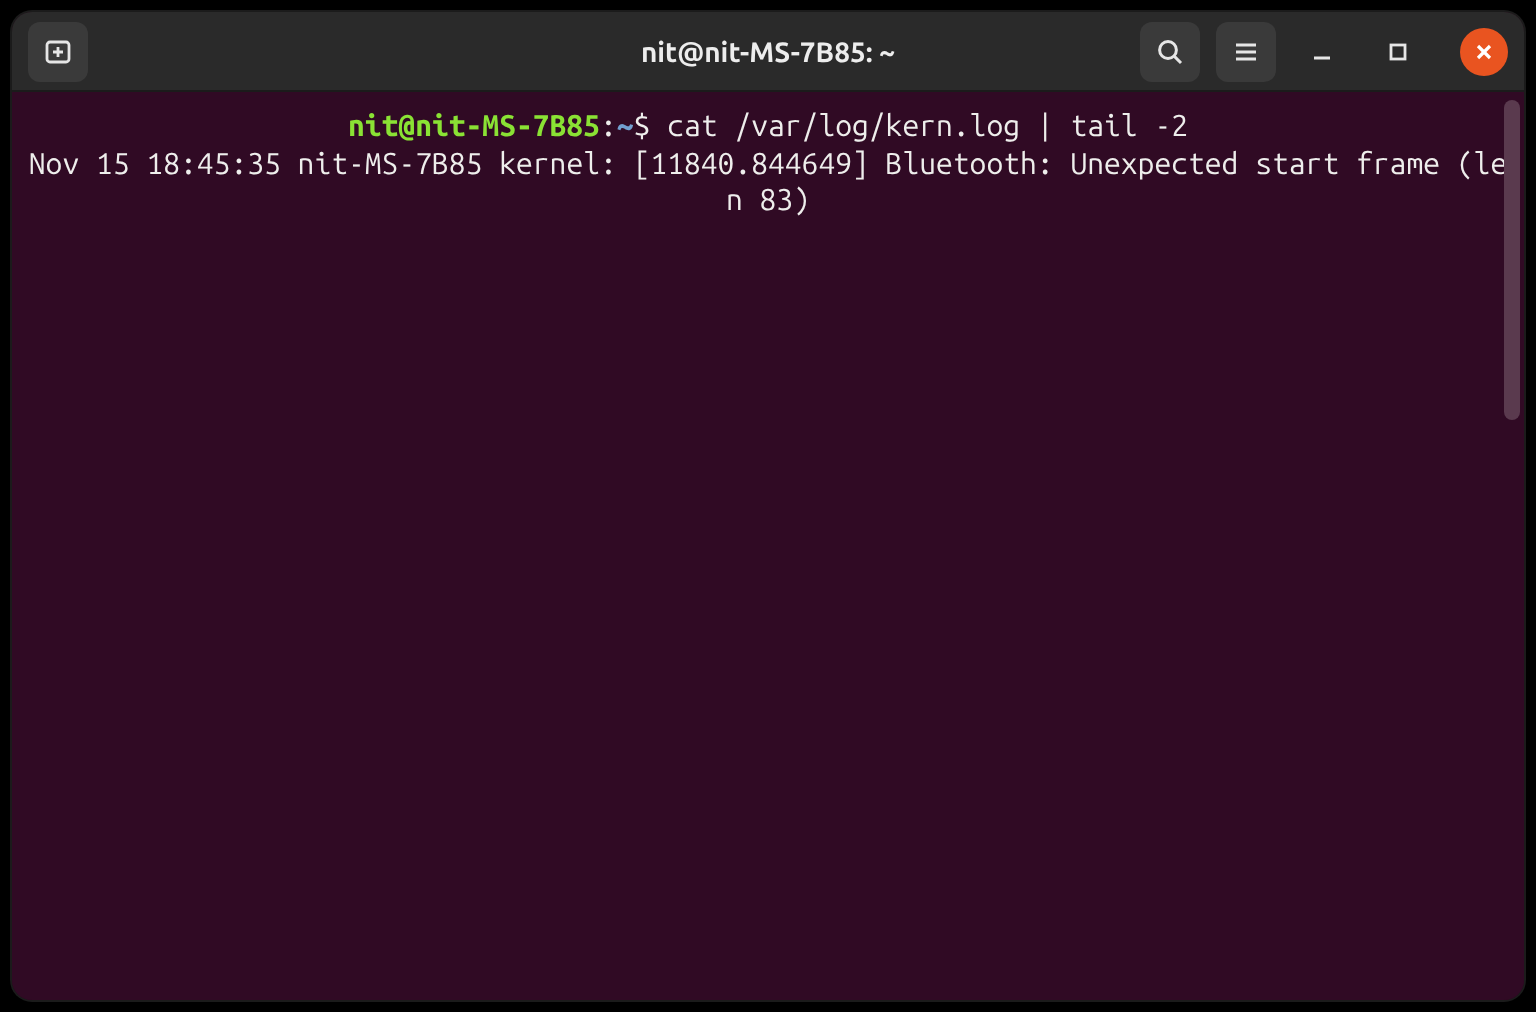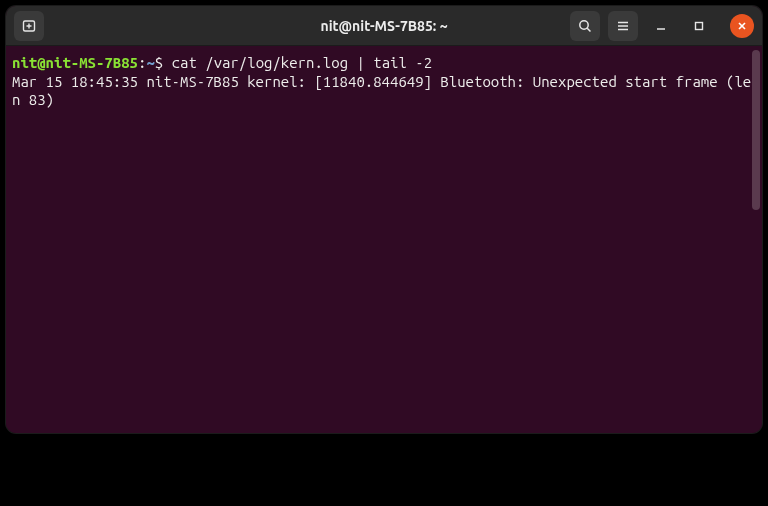--- a/index.html
+++ b/index.html
@@ -9,21 +9,21 @@
     height: 506px;
     background: #000;
     font-family: "Ubuntu Mono", "DejaVu Sans Mono", Menlo, Consolas, monospace;
     overflow: hidden;
   }
   .window {
     position: absolute;
     left: 6px;
     top: 6px;
     width: 756px;
-    height: 427px;
+    height: 494px;
     border-radius: 10px;
     overflow: hidden;
     box-shadow: 0 0 0 1px #1b1b1b;
     background: #2c0a1f; 
   }
   .titlebar {
     height: 40px;
     background: #2a2a2a;
     display: flex;
     align-items: center;
@@ -103,20 +103,21 @@
     line-height: inherit;
     white-space: pre-wrap;
     word-break: break-all;
   }
 
   .line {
     display: block;
     white-space: pre-wrap;
     word-break: break-all;
     font-family: inherit;
+    text-align: center;
   }
 
   .user  { color: #8ae234; font-weight: bold; }
   .path  { color: #729fcf; font-weight: bold; }
   .promptSym { color: #eeeeec; }
   .cmd   { color: #eeeeec; }
   .cursor {
     display: inline-block;
     width: 8px;
     height: 16px;
@@ -190,20 +191,20 @@
         <svg width="12" height="12" viewBox="0 0 12 12" stroke="#ffffff" stroke-width="1.6">
           <line x1="3" y1="3" x2="9" y2="9"></line>
           <line x1="9" y1="3" x2="3" y2="9"></line>
         </svg>
       </div>
     </div>
   </div>
 
   <div class="term">
     <span class="line"><span class="user">nit@nit-MS-7B85</span><span class="promptSym">:</span><span class="path">~</span><span class="promptSym">$</span> <span class="cmd">cat /var/log/kern.log | tail -2</span></span>
-      <pre class="line">Mar 15 18:45:35 nit-MS-7B85 kernel: [11840.844649] Bluetooth: Unexpected start frame (len 83)</pre>
+      <pre class="line">Nov 15 18:45:35 nit-MS-7B85 kernel: [11840.844649] Bluetooth: Unexpected start frame (len 83)</pre>
   </div>
 
   <div class="scrollbar">
     <div class="scroll-thumb"></div>
   </div>
 
 </div>
 
 </body></html>

